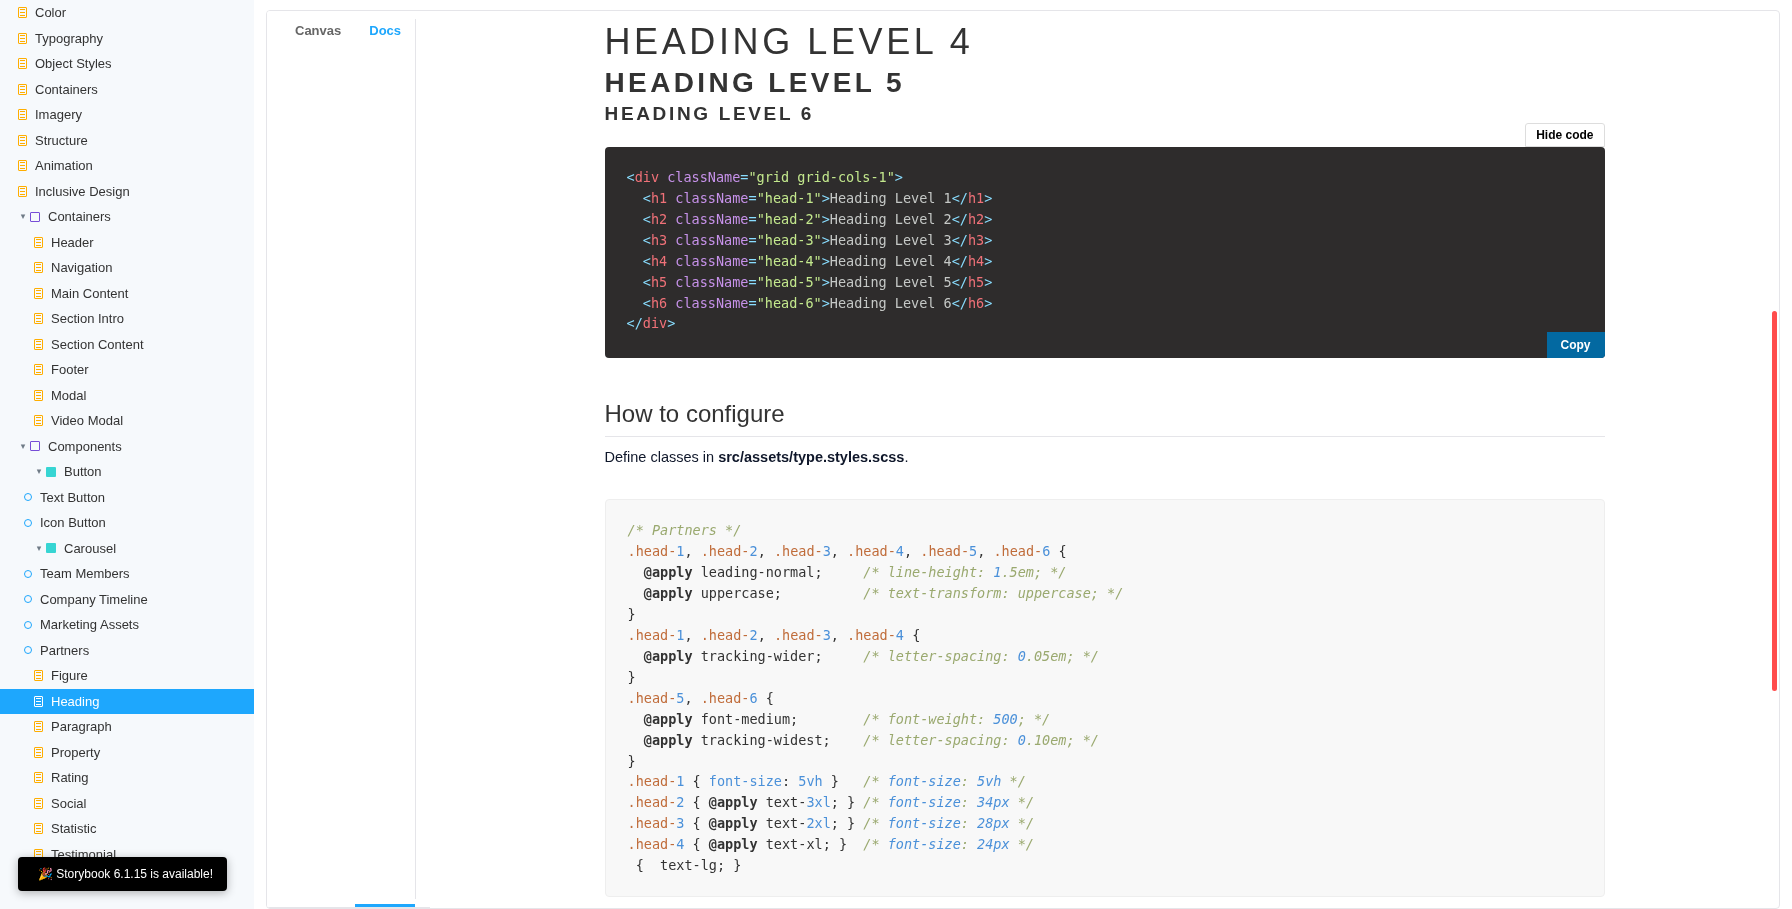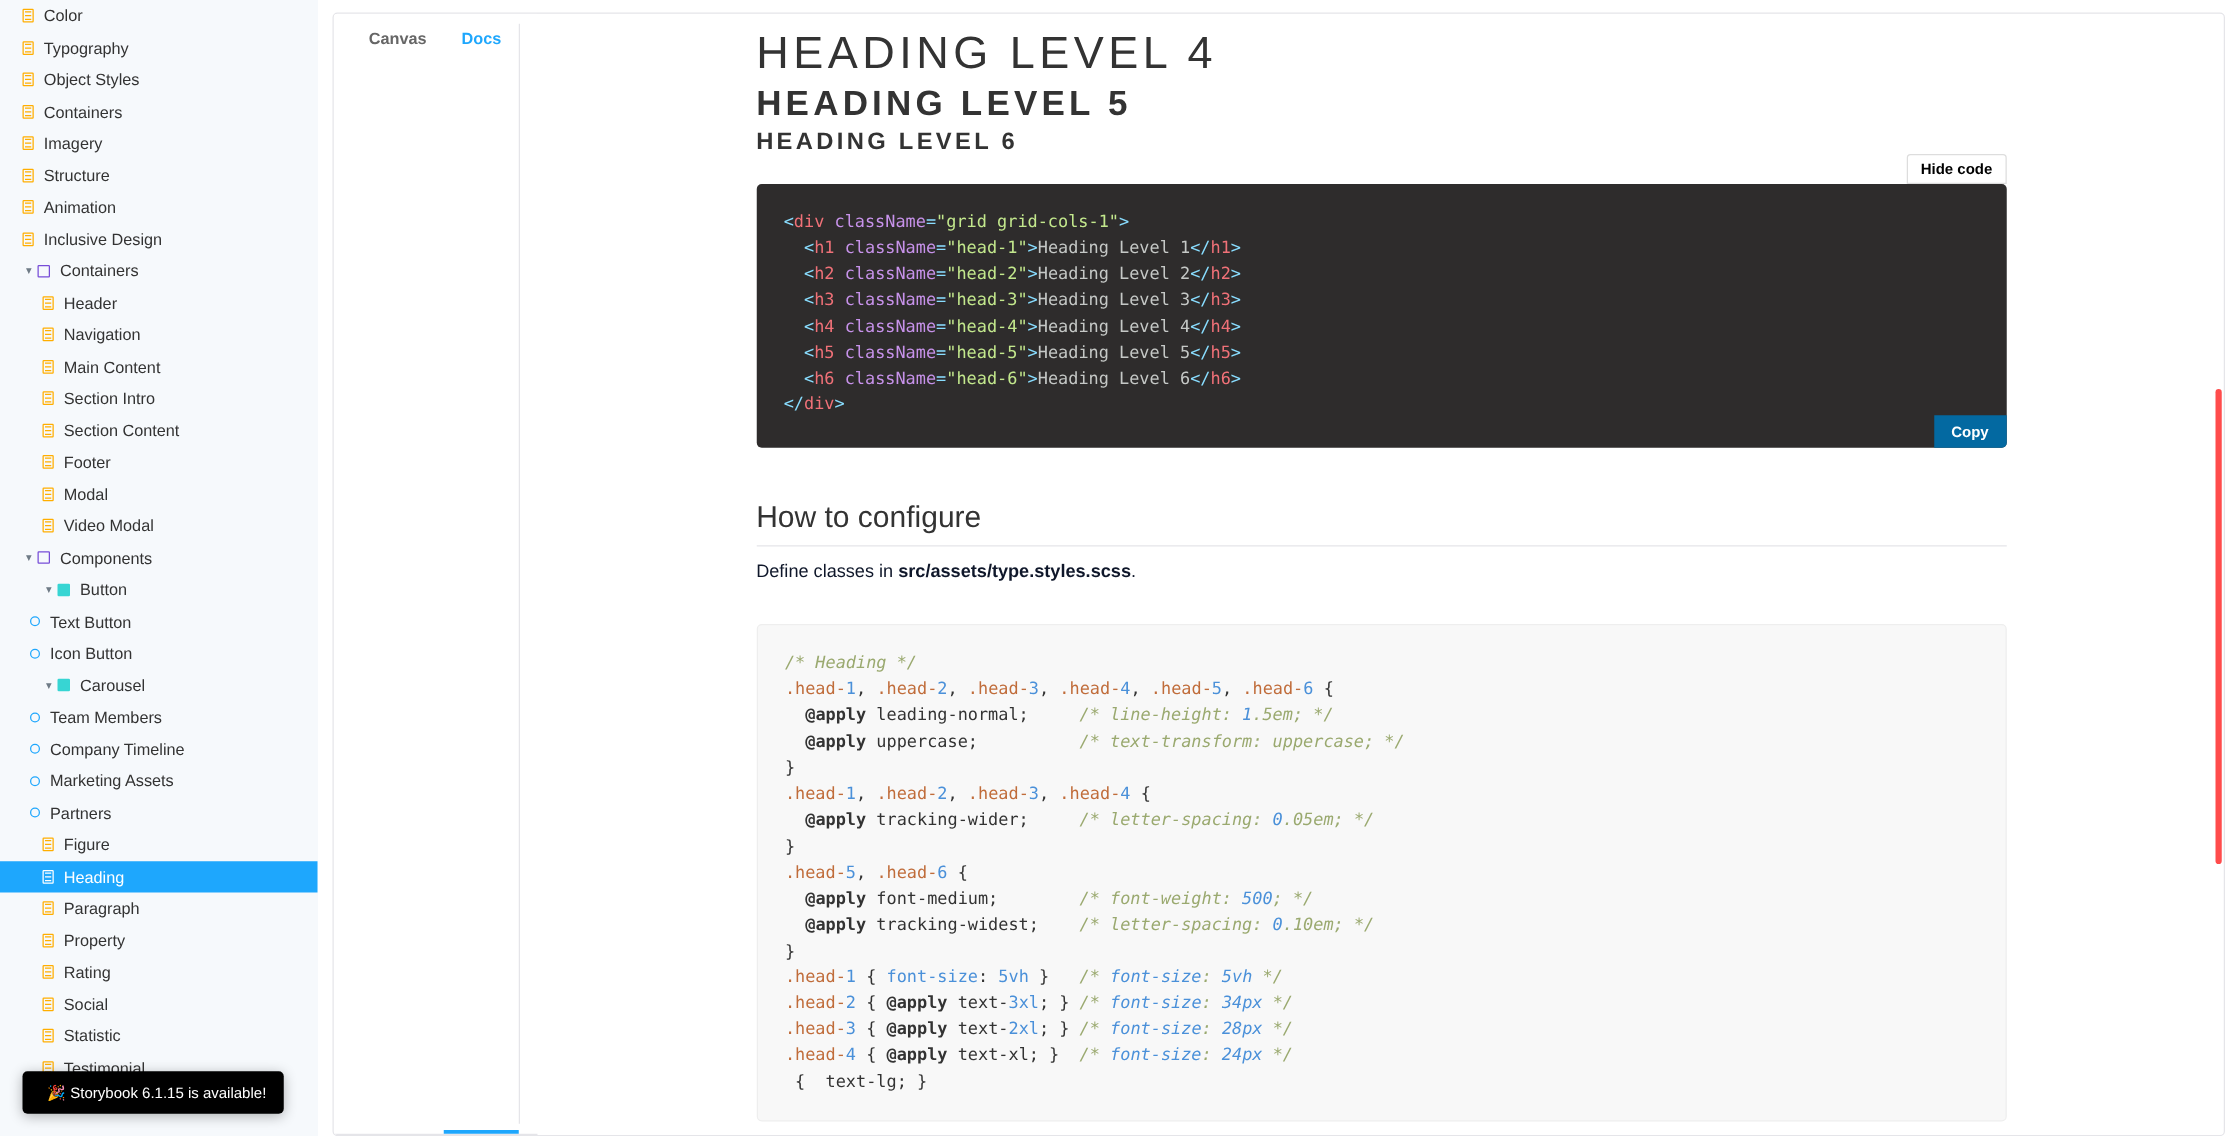--- a/index.html
+++ b/index.html
@@ -227,21 +227,21 @@
 <span class="tok-punc">&lt;/</span><span class="tok-tag">div</span><span class="tok-punc">&gt;</span>
 </pre>
             <button class="copy-btn">Copy</button>
           </div>
 
           <h2 class="section-head">How to configure</h2>
           <p class="section-para">
             <span>Define classes in </span><b>src/assets/type.styles.scss</b><span>.</span>
           </p>
 
-          <pre class="scss-block" id="code-scss"><span class="cm">/* Heading */</span>
+          <pre class="scss-block" id="code-scss"><span class="cm">/* Partners */</span>
 <span class="sel">.head-<span class="num">1</span></span>, <span class="sel">.head-<span class="num">2</span></span>, <span class="sel">.head-<span class="num">3</span></span>, <span class="sel">.head-<span class="num">4</span></span>, <span class="sel">.head-<span class="num">5</span></span>, <span class="sel">.head-<span class="num">6</span></span> {
   <span class="at">@apply</span> leading-normal;     <span class="cm">/* line-height: <span class="num">1</span>.5em; */</span>
   <span class="at">@apply</span> uppercase;          <span class="cm">/* text-transform: uppercase; */</span>
 }
 <span class="sel">.head-<span class="num">1</span></span>, <span class="sel">.head-<span class="num">2</span></span>, <span class="sel">.head-<span class="num">3</span></span>, <span class="sel">.head-<span class="num">4</span></span> {
   <span class="at">@apply</span> tracking-wider;     <span class="cm">/* letter-spacing: <span class="num">0</span>.05em; */</span>
 }
 <span class="sel">.head-<span class="num">5</span></span>, <span class="sel">.head-<span class="num">6</span></span> {
   <span class="at">@apply</span> font-medium;        <span class="cm">/* font-weight: <span class="num">500</span>; */</span>
   <span class="at">@apply</span> tracking-widest;    <span class="cm">/* letter-spacing: <span class="num">0</span>.10em; */</span>

